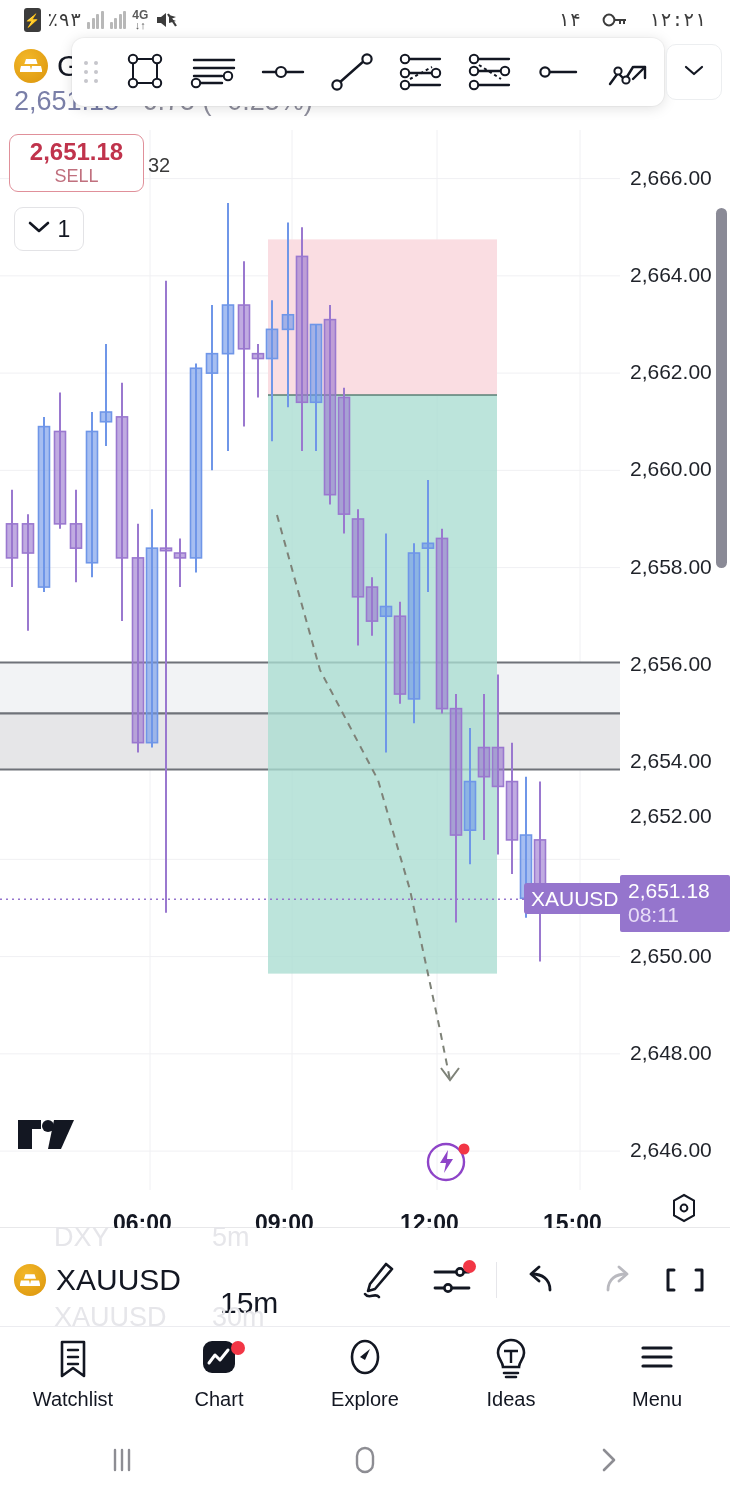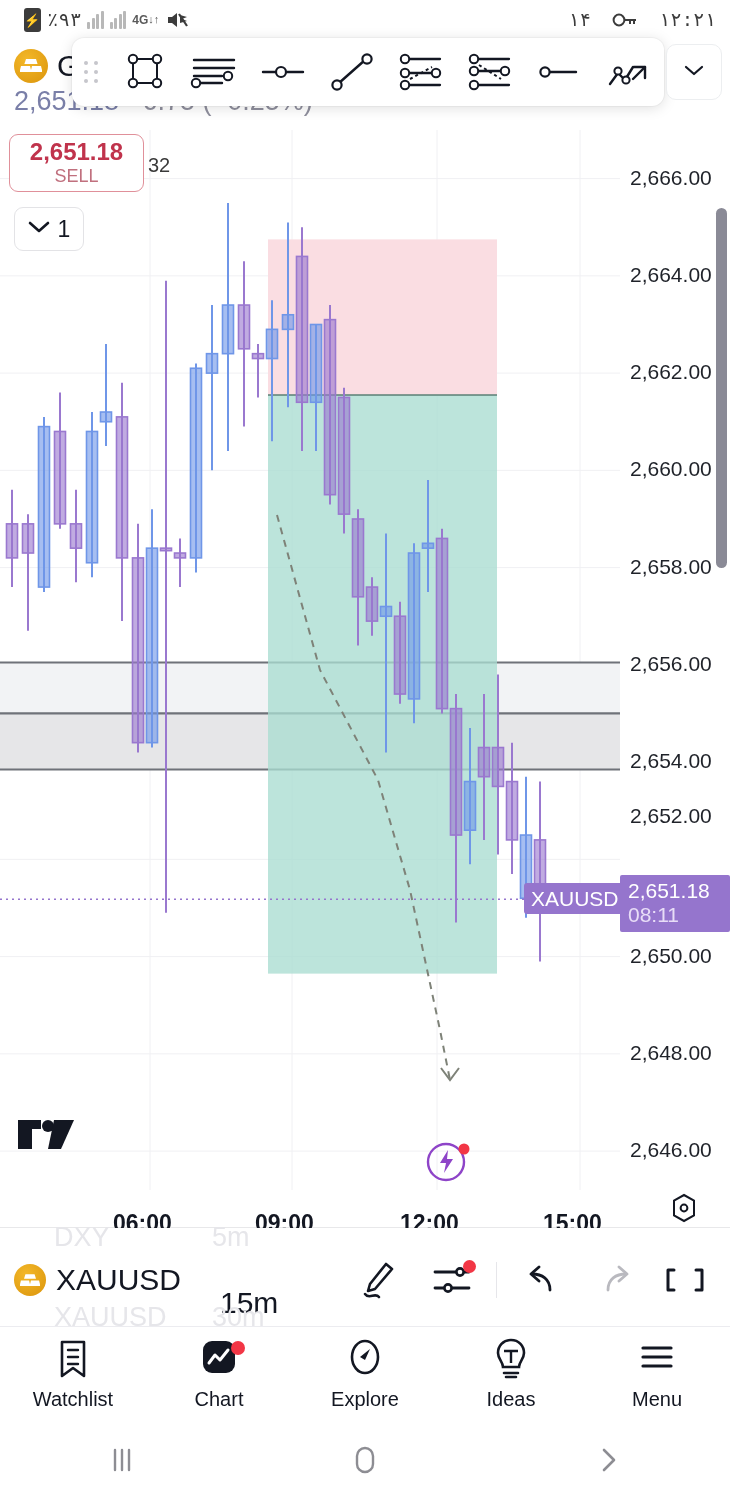--- a/index.html
+++ b/index.html
@@ -10,32 +10,32 @@
     overflow: hidden;
   }
   #app { position: relative; width: 730px; height: 1500px; background:#fff; }
 
   
   .statusbar {
     position:absolute; top:0; left:0; width:730px; height:40px;
     display:flex; align-items:center; color:#3c3c3c; font-size:19px;
   }
   .sb-left { display:flex; align-items:center; gap:6px; margin-left:24px; }
-  .sb-right { position:absolute; right:14px; display:flex; align-items:center; gap:21px; }
+  .sb-right { position:absolute; right:24px; display:flex; align-items:center; gap:21px; }
   .batt {
     width:17px; height:24px; border-radius:3px; background:#3c3c3c;
     display:flex; align-items:center; justify-content:center;
     color:#fff; font-size:13px; line-height:1;
   }
   .pct { font-size:19px; color:#3c3c3c; letter-spacing:.2px;font-family:Liberation Mono, monospace; }
   .sigbars { display:flex; align-items:flex-end; gap:1.5px; height:18px; }
   .sigbars i { display:block; width:3px; background:#b8b8b8; border-radius:1px; }
   .sigbars i:nth-child(1){height:7px} .sigbars i:nth-child(2){height:11px}
   .sigbars i:nth-child(3){height:15px} .sigbars i:nth-child(4){height:18px}
-  .g4 { display:flex; align-items:center; line-height:1; }
+  .g4 { display:flex; flex-direction:column; align-items:center; line-height:1; }
   .g4 .lbl { font-size:12px; font-weight:bold; color:#5a5a5a; }
   .g4 .arr { font-size:11px; color:#5a5a5a; margin-top:-1px; }
   .sb-icon svg { display:block; }
 
   
   .symhead { position:absolute; top:44px; left:0; width:730px; height:80px; }
   .sym-row { display:flex; align-items:center; gap:9px; padding-left:14px; height:44px; }
   .gold-badge {
     width:34px; height:34px; border-radius:50%;
     background: radial-gradient(circle at 38% 32%, #f3b829 0%, #e09c12 78%);

